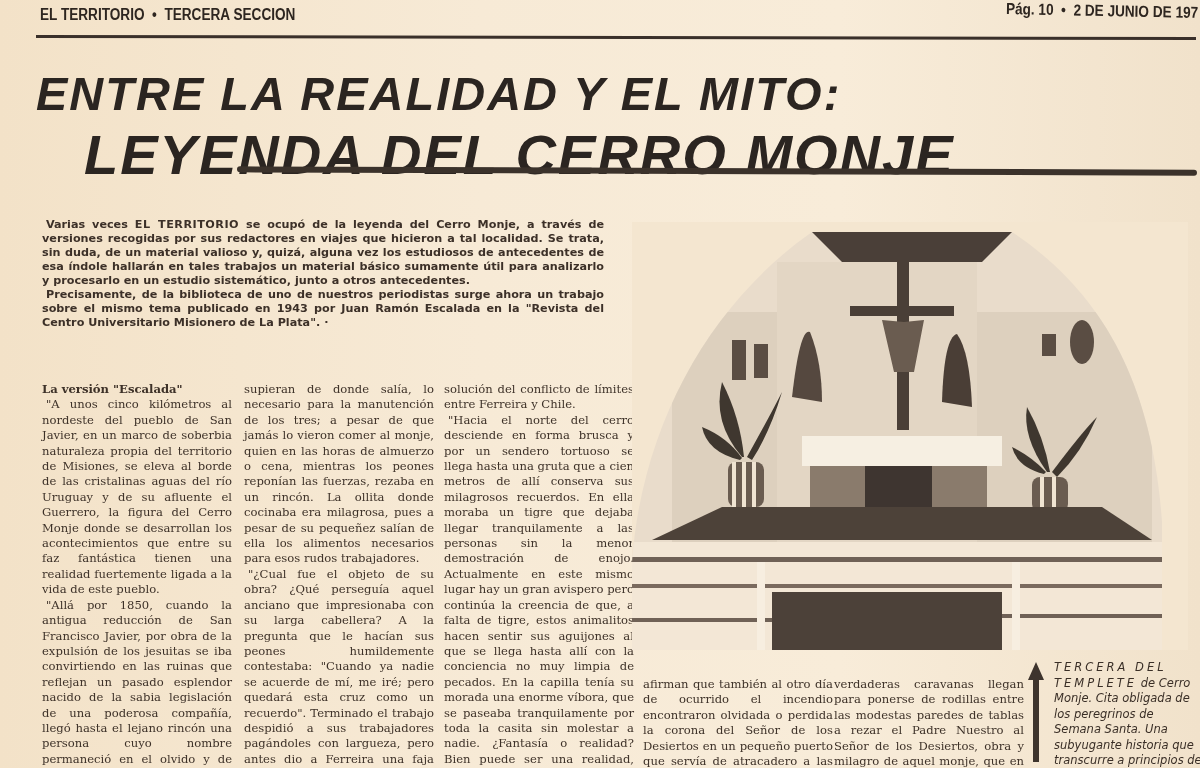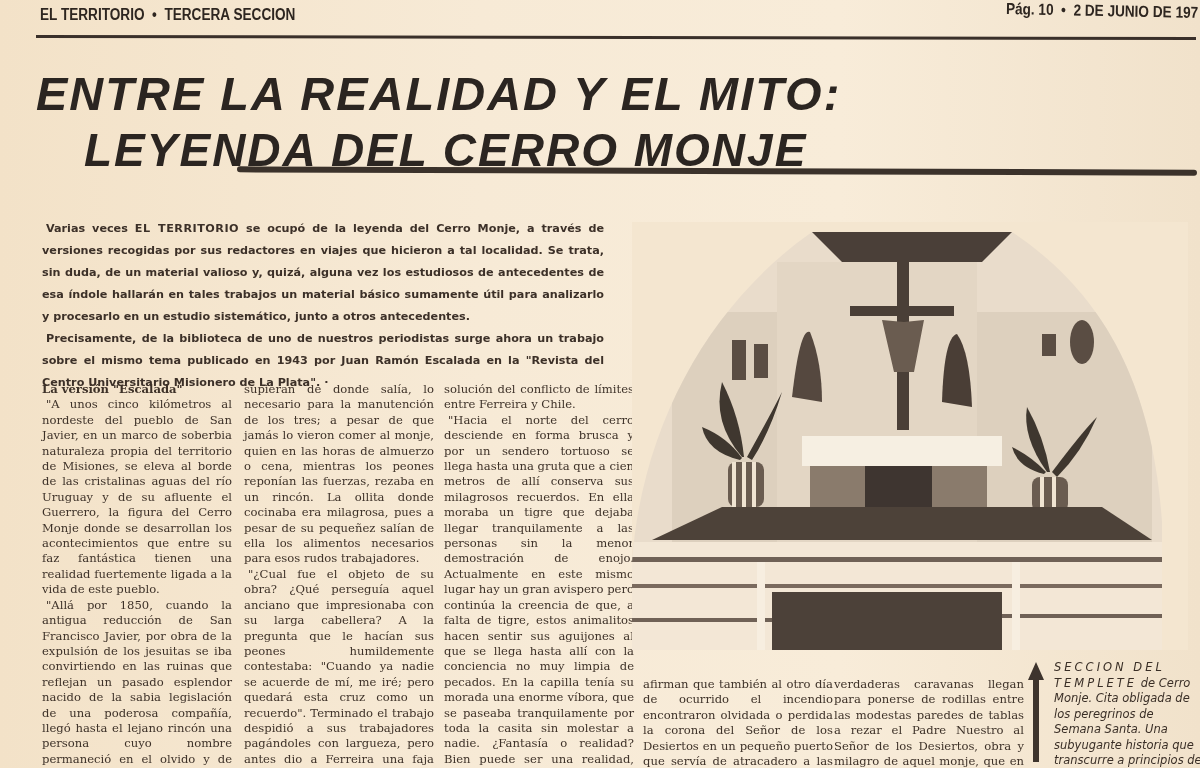--- a/index.html
+++ b/index.html
@@ -12,25 +12,25 @@
   .page { position: absolute; inset: 0;
     background: linear-gradient(90deg, #f3e2c8 0%, #f7ead6 40%, #f8ecd9 70%, #f1e2cb 100%); }
   .masthead-left { position: absolute; left: 40px; top: 6px; font-family: "Liberation Sans", sans-serif;
     font-weight: bold; font-size: 16px; letter-spacing: 0px; color: #2e2620; transform: scaleX(0.85); transform-origin: left; }
   .masthead-right { position: absolute; right: 2px; top: 4px; font-family: "Liberation Sans", sans-serif;
     font-weight: bold; font-size: 16px; color: #2e2620; transform: scaleX(0.85) rotate(1deg); transform-origin: right; white-space: nowrap; }
   .rule-top { position: absolute; left: 36px; top: 36px; width: 1160px; height: 3px; background: #3a302a; transform: rotate(0.1deg); }
   .headline { position: absolute; left: 36px; top: 50px; font-family: Liberation Sans, sans-serif; font-weight: 900;
     font-style: italic; color: #2b2521; letter-spacing: 2px; line-height: 1; }
   .headline .l1 { display: block; font-size: 46px; transform: scaleX(1.02); transform-origin: left; font-weight: bold; }
-  .headline .l2 { display: block; font-size: 46px; margin-left: 48px; margin-top: 10px; font-weight: bold; }
+  .headline .l2 { display: block; font-size: 56px; margin-left: 48px; margin-top: 10px; font-weight: bold; }
   .rule-head { position: absolute; left: 237px; top: 168px; width: 960px; height: 6px; background: #3b322b; border-radius: 3px; transform: rotate(0.2deg); }
 
   .lead { position: absolute; left: 42px; top: 218px; width: 562px; font-family: "DejaVu Sans", sans-serif;
-    font-size: 11.2px; line-height: 22px; font-weight: bold; color: #3c3028; text-align: justify; }
+    font-size: 11.2px; line-height: 14px; font-weight: bold; color: #3c3028; text-align: justify; }
   .lead p { margin: 0; text-indent: 4px; }
   .lead .em { font-weight: bold; letter-spacing: 0.5px; }
 
   .col { position: absolute; top: 382px; width: 190px; font-family: "DejaVu Serif", serif; font-size: 11.6px;
     line-height: 15.4px; color: #3d3128; text-align: justify; }
   .col p { margin: 0; text-indent: 4px; }
   .col .sub { font-weight: bold; text-indent: 0; }
   .col1 { left: 42px; }
   .col2 { left: 244px; }
   .col3 { left: 444px; }
@@ -151,16 +151,16 @@
         <rect x="125" y="340" width="8" height="88" fill="#f7eee0"></rect>
         <rect x="380" y="340" width="8" height="88" fill="#f7eee0"></rect>
       </g>
     </svg>
   </div>
 
   <svg class="arrow" viewBox="0 0 16 100">
     <polygon points="8,0 16,18 11,18 11,100 5,100 5,18 0,18" fill="#3e342d"></polygon>
   </svg>
   <div class="caption">
-    <span class="cap-title">SECCION DEL TEMPLETE</span><span> de Cerro Monje. Cita obligada de los peregrinos de Semana Santa. Una subyugante historia que transcurre a principios de siglo envuelve la fama del lugar.</span>
+    <span class="cap-title">TERCERA DEL TEMPLETE</span><span> de Cerro Monje. Cita obligada de los peregrinos de Semana Santa. Una subyugante historia que transcurre a principios de siglo envuelve la fama del lugar.</span>
   </div>
 
 </div>
 
 </body></html>

